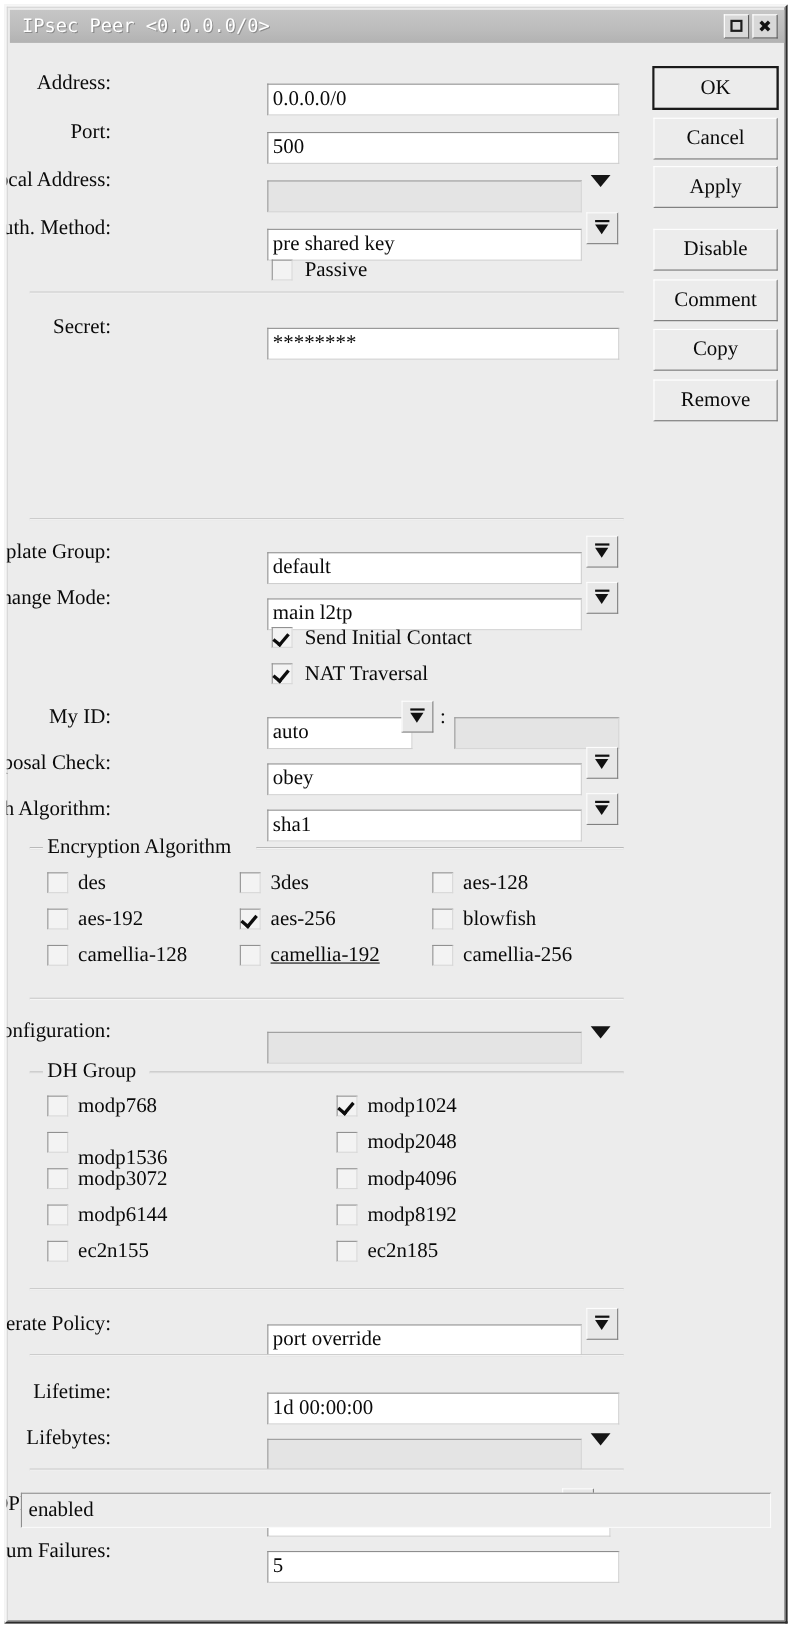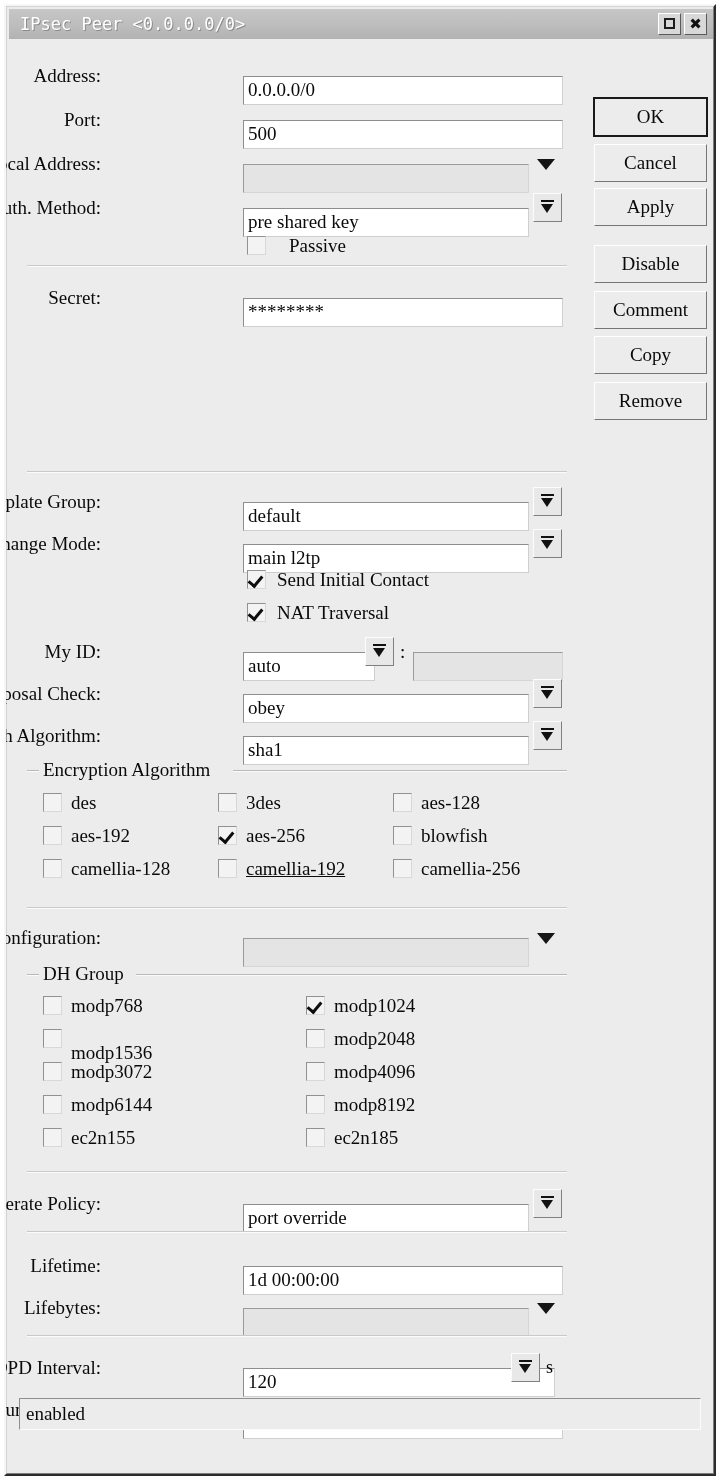--- a/index.html
+++ b/index.html
@@ -235,21 +235,20 @@
     border-top: 1px solid #ffffff;
     border-left: 1px solid #ffffff;
     border-right: 1px solid #767676;
     border-bottom: 1px solid #767676;
     box-sizing: border-box;
     font-size: 19px;
     line-height: 36px;
     text-align: center;
     color: #0a0a0a;
     font-family: "Liberation Serif", "DejaVu Serif", serif;
-    margin-top: 37px;
   }
   .btn.default {
     outline: 2px solid #1a1a1a;
     outline-offset: -1px;
   }
 
   
   .statusbar {
     position: absolute;
     left: 10px;
@@ -317,21 +316,21 @@
     </div>
 
     <div class="row" style="left:0; top:154px; width:560px;">
       <div class="lbl" style="right:468px;">Auth. Method:</div>
       <div class="fld" style="left:234px; width:286px;">pre shared key</div>
       <div class="ddbtn" style="left:524px; top:0;"></div>
     </div>
 
     <div class="row" style="left:0; top:194px; width:560px;">
       <div class="cb" style="left:238px; top:3px;"></div>
-      <div class="cb-lbl" style="left:280px; top:2px;">Passive</div>
+      <div class="cb-lbl" style="left:268px; top:2px;">Passive</div>
     </div>
 
     <div class="sep" style="left:18px; top:226px; width:540px;"></div>
 
     <div class="row" style="left:0; top:244px; width:560px;">
       <div class="lbl" style="right:468px;">Secret:</div>
       <div class="fld" style="left:234px; width:320px;">********</div>
     </div>
 
     <div class="sep" style="left:18px; top:432px; width:540px;"></div>
@@ -476,17 +475,17 @@
     </div>
 
     <div class="btn default" style="top:22px;">OK</div>
     <div class="btn" style="top:68px;">Cancel</div>
     <div class="btn" style="top:112px;">Apply</div>
     <div class="btn" style="top:169px;">Disable</div>
     <div class="btn" style="top:215px;">Comment</div>
     <div class="btn" style="top:260px;">Copy</div>
     <div class="btn" style="top:306px;">Remove</div>
 
-    <div class="statusbar" style="top:1359px;">enabled</div>
+    <div class="statusbar" style="top:1318px;">enabled</div>
 
   </div>
  </div>
 </div>
 
 </body></html>

